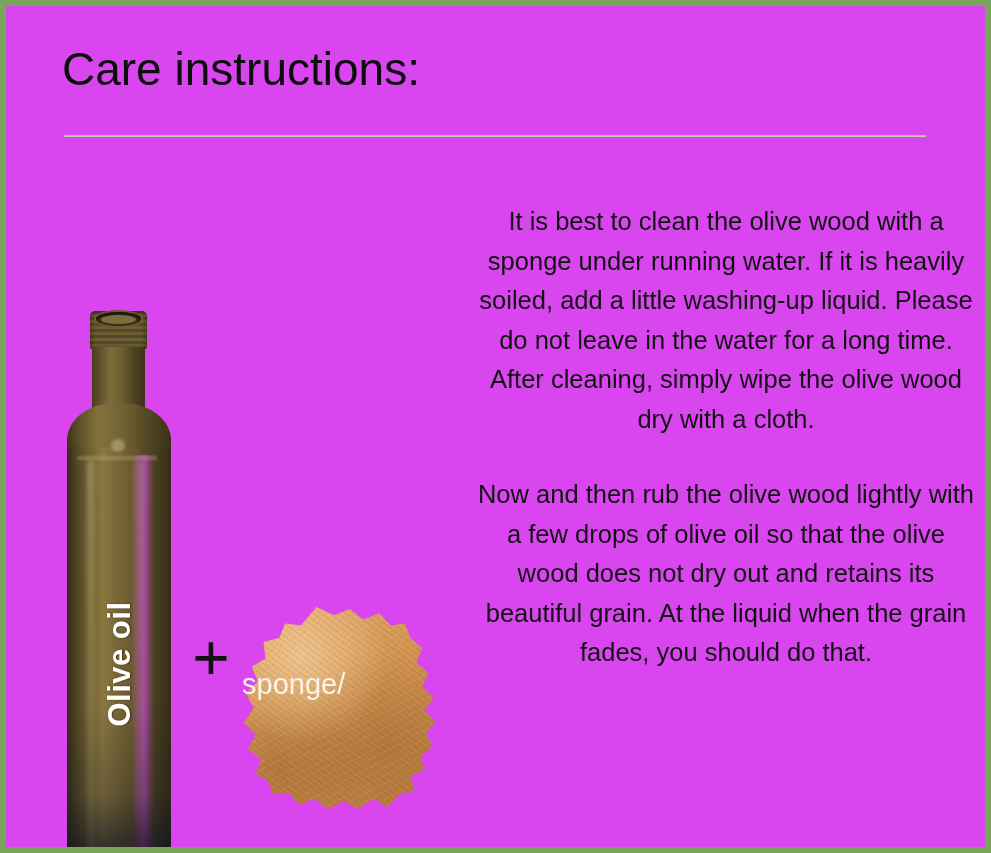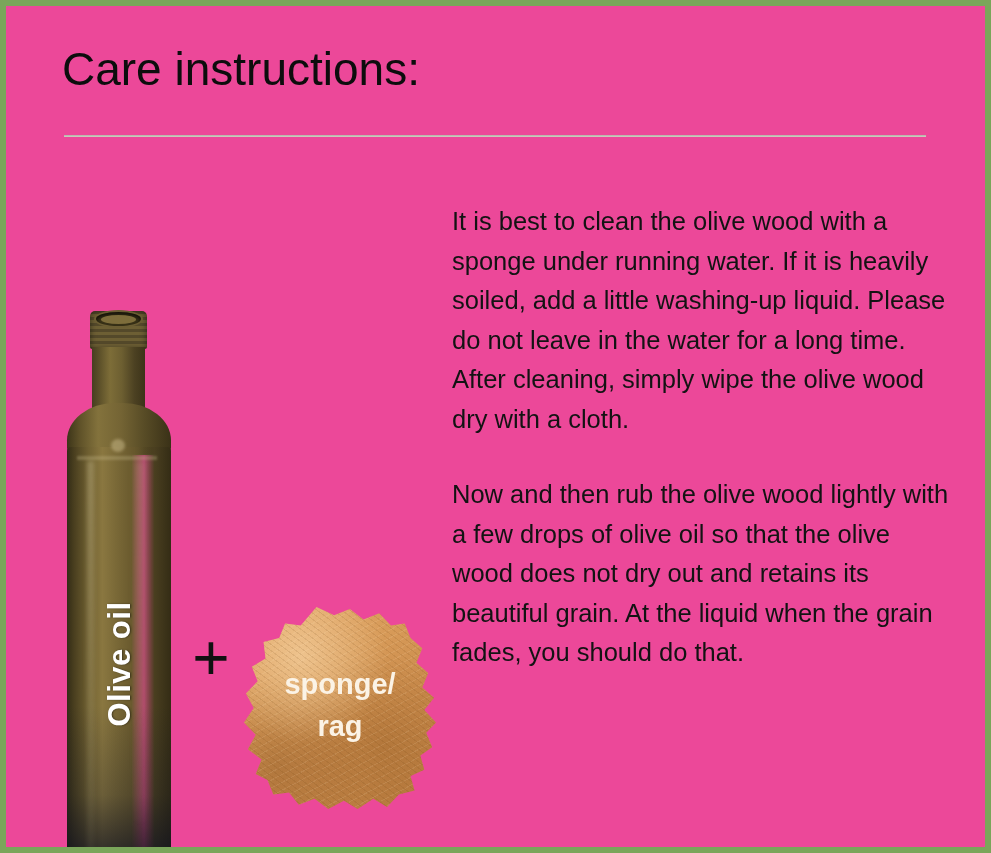--- a/index.html
+++ b/index.html
@@ -15,21 +15,21 @@
     width: 991px;
     height: 853px;
     box-sizing: border-box;
     background: #ffffff;
     border: 6px solid #7aa65a;
     overflow: hidden;
   }
   .slide-inner {
     position: absolute;
     inset: 0;
-    background: #ec4899;
+    background: #d946ef;
   }
 
   
   .title {
     position: absolute;
     left: 56px;
     top: 38px;
     font-size: 46px;
     line-height: 1.1;
     color: #0d0d0d;
@@ -242,33 +242,33 @@
       16% 92%, 13% 85%, 7% 82%, 10% 75%, 3% 70%, 7% 63%,
       1% 57%, 6% 50%, 2% 43%, 8% 37%, 5% 30%, 12% 26%,
       11% 18%, 19% 16%, 22% 9%, 30% 10%
     );
   }
   .sponge-text {
     position: absolute;
     left: 0;
     top: 58px;
     width: 100%;
-    text-align: center;
     color: #fbf3e6;
     font-size: 29px;
     line-height: 42px;
-    font-weight: 700;
+    font-weight: 400;
   }
 
   
   .body-col {
     position: absolute;
-    left: 446px;
+    left: 470px;
     top: 196px;
     width: 500px;
+    text-align: center;
   }
   .body-par {
     color: #131313;
     font-size: 25.5px;
     line-height: 39.5px;
     font-weight: 400;
     margin: 0;
   }
   .body-par + .body-par {
     margin-top: 36px;
@@ -300,21 +300,20 @@
         <div class="bottle-label">Olive oil</div>
       </div>
 
       <div class="plus">+</div>
 
       <div class="sponge">
         <div class="sponge-blob"></div>
         <div class="sponge-fiber"></div>
         <div class="sponge-text">
           <div>sponge/</div>
-          <div>rag</div>
         </div>
       </div>
 
     </div>
 
     <div class="body-col">
       <p class="body-par">It is best to clean the olive wood with a sponge under running water. If it is heavily soiled, add a little washing-up liquid. Please do not leave in the water for a long time. After cleaning, simply wipe the olive wood dry with a cloth.</p>
       <p class="body-par">Now and then rub the olive wood lightly with a few drops of olive oil so that the olive wood does not dry out and retains its beautiful grain. At the liquid when the grain fades, you should do that.</p>
     </div>
 

